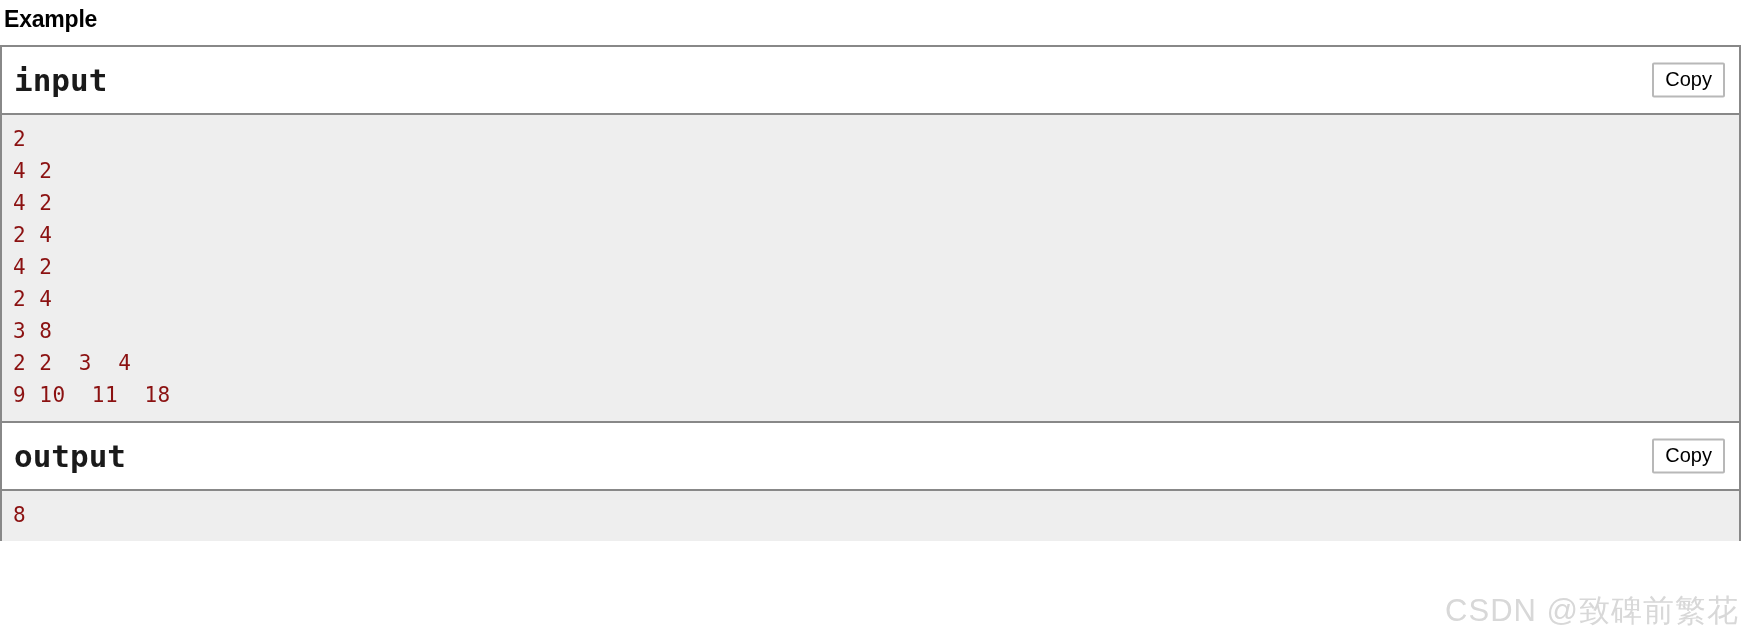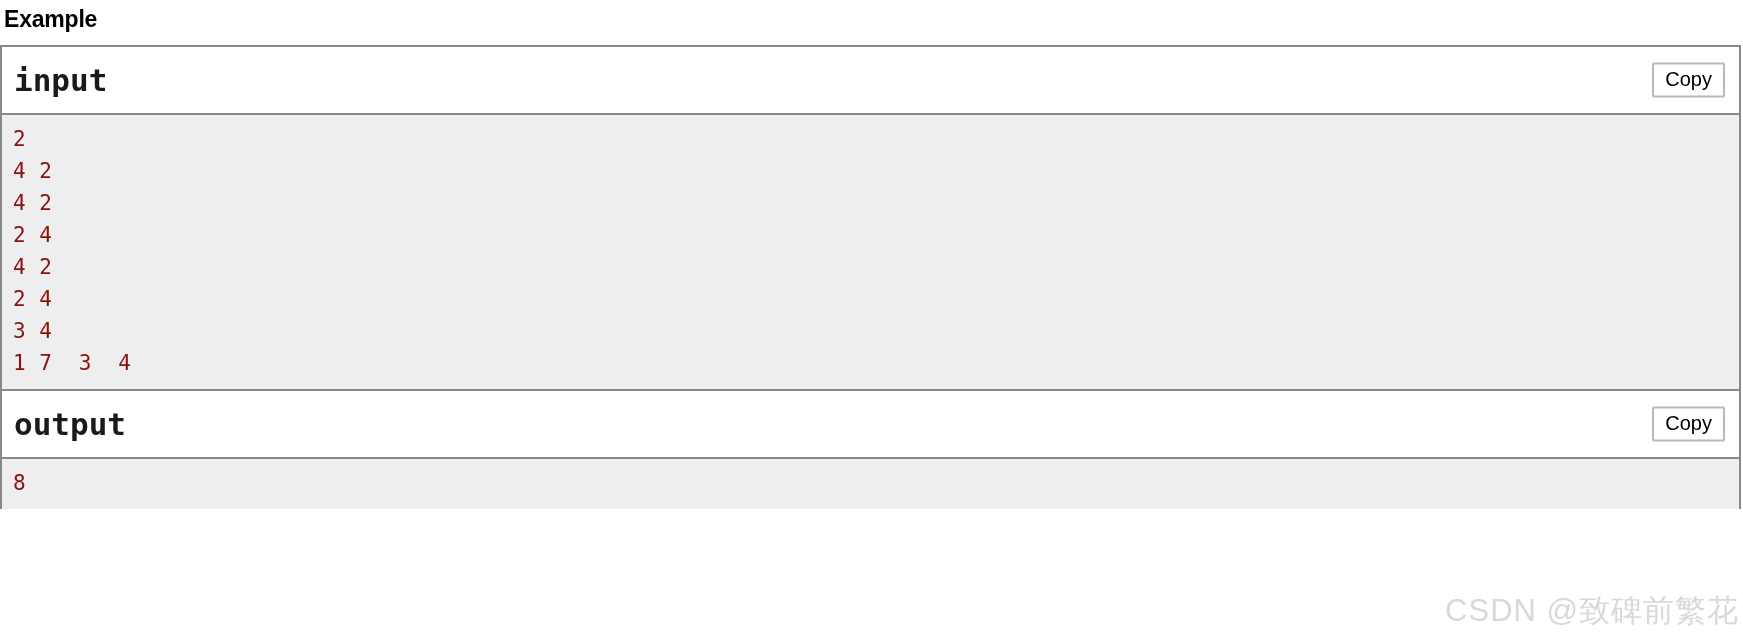--- a/index.html
+++ b/index.html
@@ -139,22 +139,23 @@
         <span class="block-title">input</span>
         <button class="copy-button">Copy</button>
       </div>
       <div class="block-data">
         <div class="data-line">2</div>
         <div class="data-line">4 2</div>
         <div class="data-line">4 2</div>
         <div class="data-line">2 4</div>
         <div class="data-line">4 2</div>
         <div class="data-line">2 4</div>
-        <div class="data-line">3 4</div>
-        <div class="data-line">1 7  3  4</div>
+        <div class="data-line">3 8</div>
+        <div class="data-line">2 2  3  4</div>
+        <div class="data-line">9 10  11  18</div>
       </div>
     </div>
 
     <div class="sample-block">
       <div class="block-header">
         <span class="block-title">output</span>
         <button class="copy-button">Copy</button>
       </div>
       <div class="block-data last">
         <div class="data-line">8</div>

